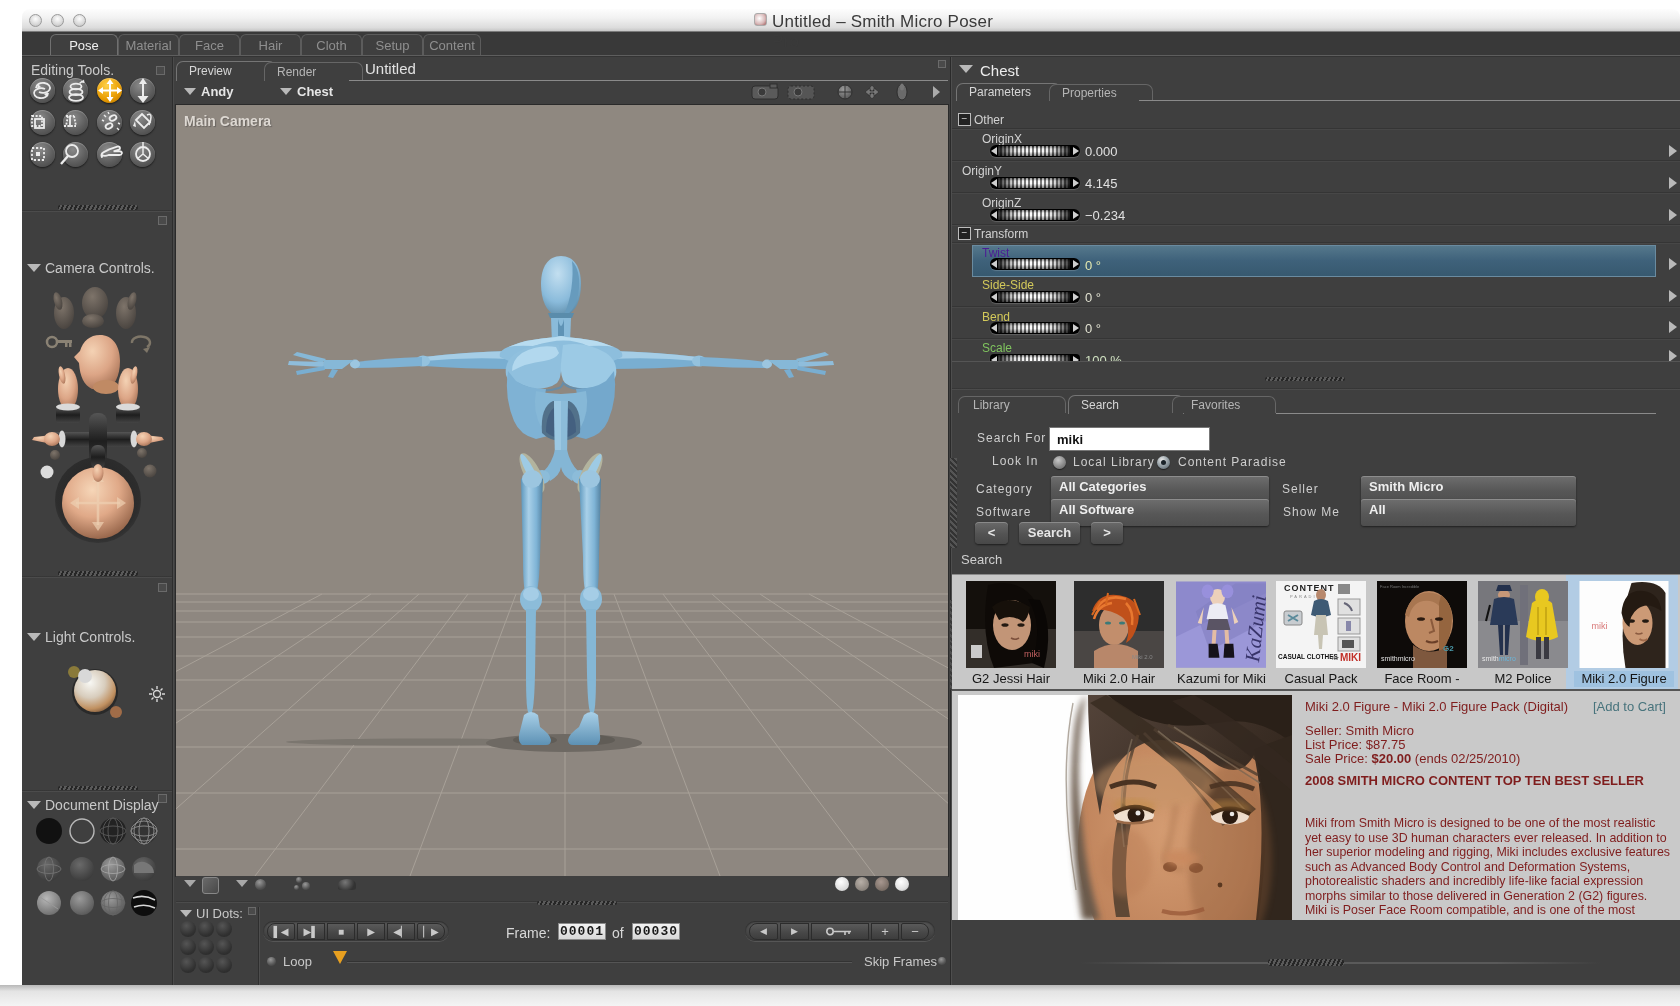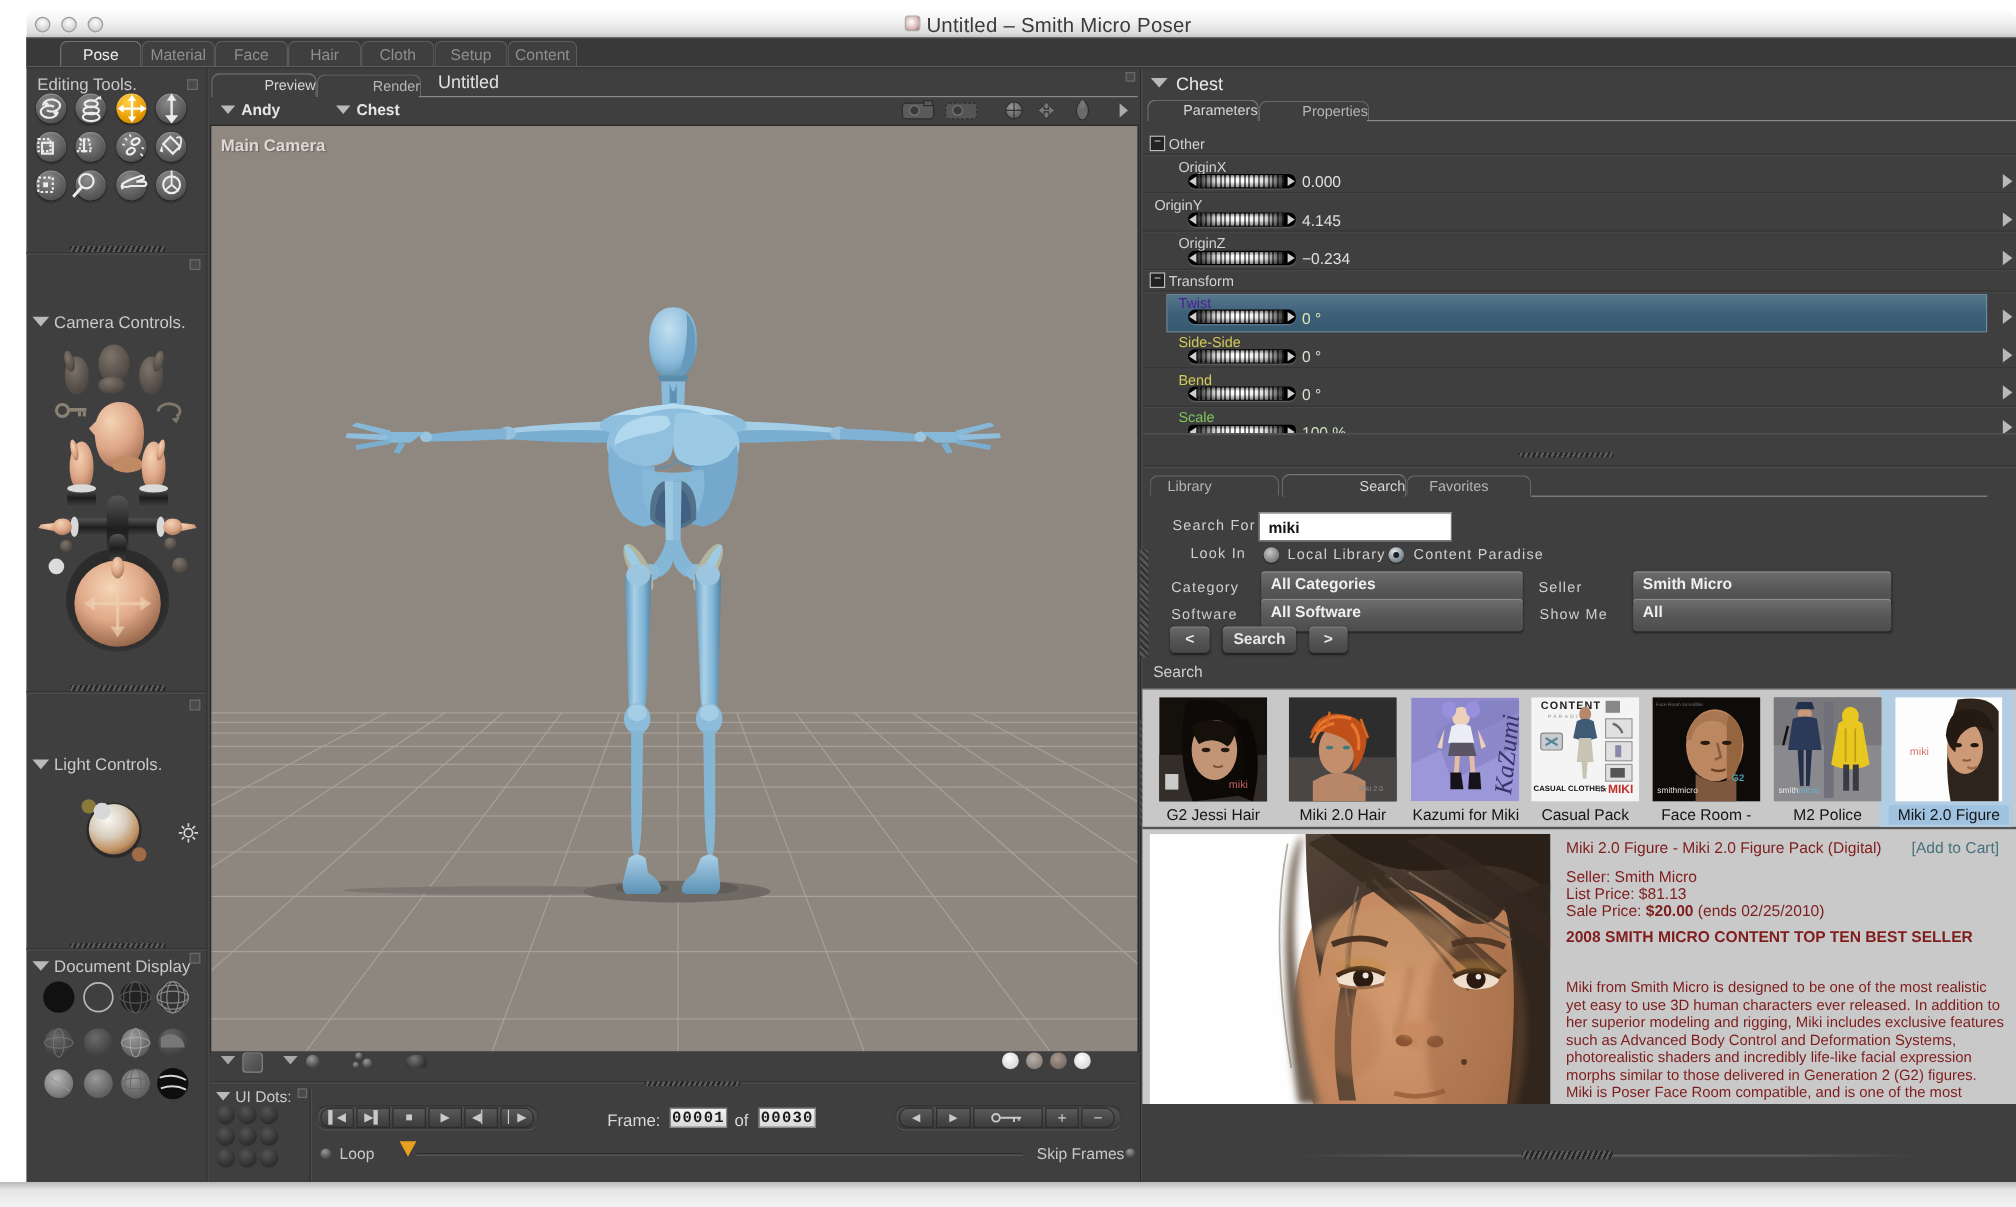--- a/index.html
+++ b/index.html
@@ -21,21 +21,21 @@
 .seph{height:2px;background:linear-gradient(180deg,#2c2c2c,#565656);}
 .hatch{height:5px;background:repeating-linear-gradient(115deg,#262626 0 2px,#5a5a5a 2px 4px);border-radius:2px;}
 .cornbox{width:7px;height:7px;border:1px solid #6a6a6a;background:#4a4a4a;}
 .sectitle{font-size:14px;color:#c9c9c9;}
 .tri-d{width:0;height:0;border-left:7px solid transparent;border-right:7px solid transparent;border-top:8px solid #b9b9b9;}
 .tri-r{width:0;height:0;border-top:6px solid transparent;border-bottom:6px solid transparent;border-left:8px solid #b9b9b9;}
 
 .tbtn{width:25px;height:25px;border-radius:50%;background:radial-gradient(circle at 40% 30%,#8a8a8a,#5f5f5f 55%,#474747 90%);box-shadow:0 1px 2px rgba(0,0,0,.6),inset 0 1px 1px rgba(255,255,255,.25);color:#e8e8e8;text-align:center;font-size:13px;line-height:25px;}
 .tbtn.hot{background:radial-gradient(circle at 40% 30%,#ffd24a,#e89b00 60%,#b87400 95%);}
 
-.stab{height:19px;border:1px solid #757575;border-bottom:none;border-radius:7px 7px 0 0;font-size:12px;color:#d6d6d6;text-align:right;line-height:19px;background:#3f3f3f;}
+.stab{height:19px;border:1px solid #757575;border-bottom:none;border-radius:7px 7px 0 0;font-size:12px;color:#d6d6d6;text-align:left;line-height:19px;background:#3f3f3f;padding-left:12px;}
 .stab.off{color:#b5b5b5;border-color:#666;}
 .stabline{height:1px;background:#8a8a8a;}
 
 .dial{width:90px;height:12px;border-radius:6px;background:#000;box-shadow:0 1px 1px rgba(255,255,255,.18);}
 .dial .barrel{position:absolute;left:8px;top:1px;width:72px;height:10px;background:
  linear-gradient(90deg,rgba(0,0,0,.8),rgba(0,0,0,.12) 22%,rgba(0,0,0,0) 42% 58%,rgba(0,0,0,.12) 78%,rgba(0,0,0,.8)),
  linear-gradient(180deg,rgba(0,0,0,.45),rgba(255,255,255,.3) 30% 55%,rgba(0,0,0,.45)),
  repeating-linear-gradient(90deg,#fbfbfb 0 2.4px,#444 2.4px 4px);}
 .dial .la{position:absolute;left:1px;top:2px;width:0;height:0;border-top:4px solid transparent;border-bottom:4px solid transparent;border-right:6px solid #cfcfcf;}
 .dial .ra{position:absolute;right:1px;top:2px;width:0;height:0;border-top:4px solid transparent;border-bottom:4px solid transparent;border-left:6px solid #cfcfcf;}
@@ -836,20 +836,20 @@
     <path d="M 204 216 Q 224 222 246 214" stroke="#9a5a3a" stroke-width="4" fill="none" opacity="0.8"></path>
 
     <ellipse cx="168" cy="168" rx="26" ry="34" fill="#b87a52" opacity="0.35" filter="url(#soft)"></ellipse>
     <circle cx="262" cy="190" r="2.4" fill="#5a3820"></circle>
 
     <path d="M 115 8 Q 100 85 118 195" stroke="#6a5a48" stroke-width="1.4" fill="none" opacity="0.5"></path>
   </svg>
   <div class="abs ptext" style="left:1305px;top:699px;">Miki 2.0 Figure - Miki 2.0 Figure Pack (Digital)</div>
   <div class="abs" style="left:1593px;top:699px;font-size:13px;color:#47737c;">[Add to Cart]</div>
   <div class="abs ptext" style="left:1305px;top:723px;">Seller: Smith Micro</div>
-  <div class="abs ptext" style="left:1305px;top:737px;">List Price: $81.13</div>
+  <div class="abs ptext" style="left:1305px;top:737px;">List Price: $87.75</div>
   <div class="abs ptext" style="left:1305px;top:751px;">Sale Price: <b>$20.00</b> (ends 02/25/2010)</div>
   <div class="abs ptext" style="left:1305px;top:773px;font-weight:bold;">2008 SMITH MICRO CONTENT TOP TEN BEST SELLER</div>
   <div class="abs ptext" style="left:1305px;top:816px;width:380px;height:104px;overflow:hidden;font-size:12.4px;line-height:14.5px;white-space:nowrap;">Miki from Smith Micro is designed to be one of the most realistic<br>yet easy to use 3D human characters ever released. In addition to<br>her superior modeling and rigging, Miki includes exclusive features<br>such as Advanced Body Control and Deformation Systems,<br>photorealistic shaders and incredibly life-like facial expression<br>morphs similar to those delivered in Generation 2 (G2) figures.<br>Miki is Poser Face Room compatible, and is one of the most<br>advanced and versatile Poser characters to date.</div>
   <div class="abs" style="left:952px;top:920px;width:728px;height:65px;background:#3f3f3f;"></div>
   <div class="abs" style="left:1080px;top:962px;width:520px;height:2px;background:linear-gradient(90deg,rgba(90,90,90,0),#5a5a5a 20% 80%,rgba(90,90,90,0));"></div>
   <div class="abs hatch" style="left:1268px;top:959px;width:76px;height:7px;border-radius:3px;"></div>
 </div>
 
 </body></html>

